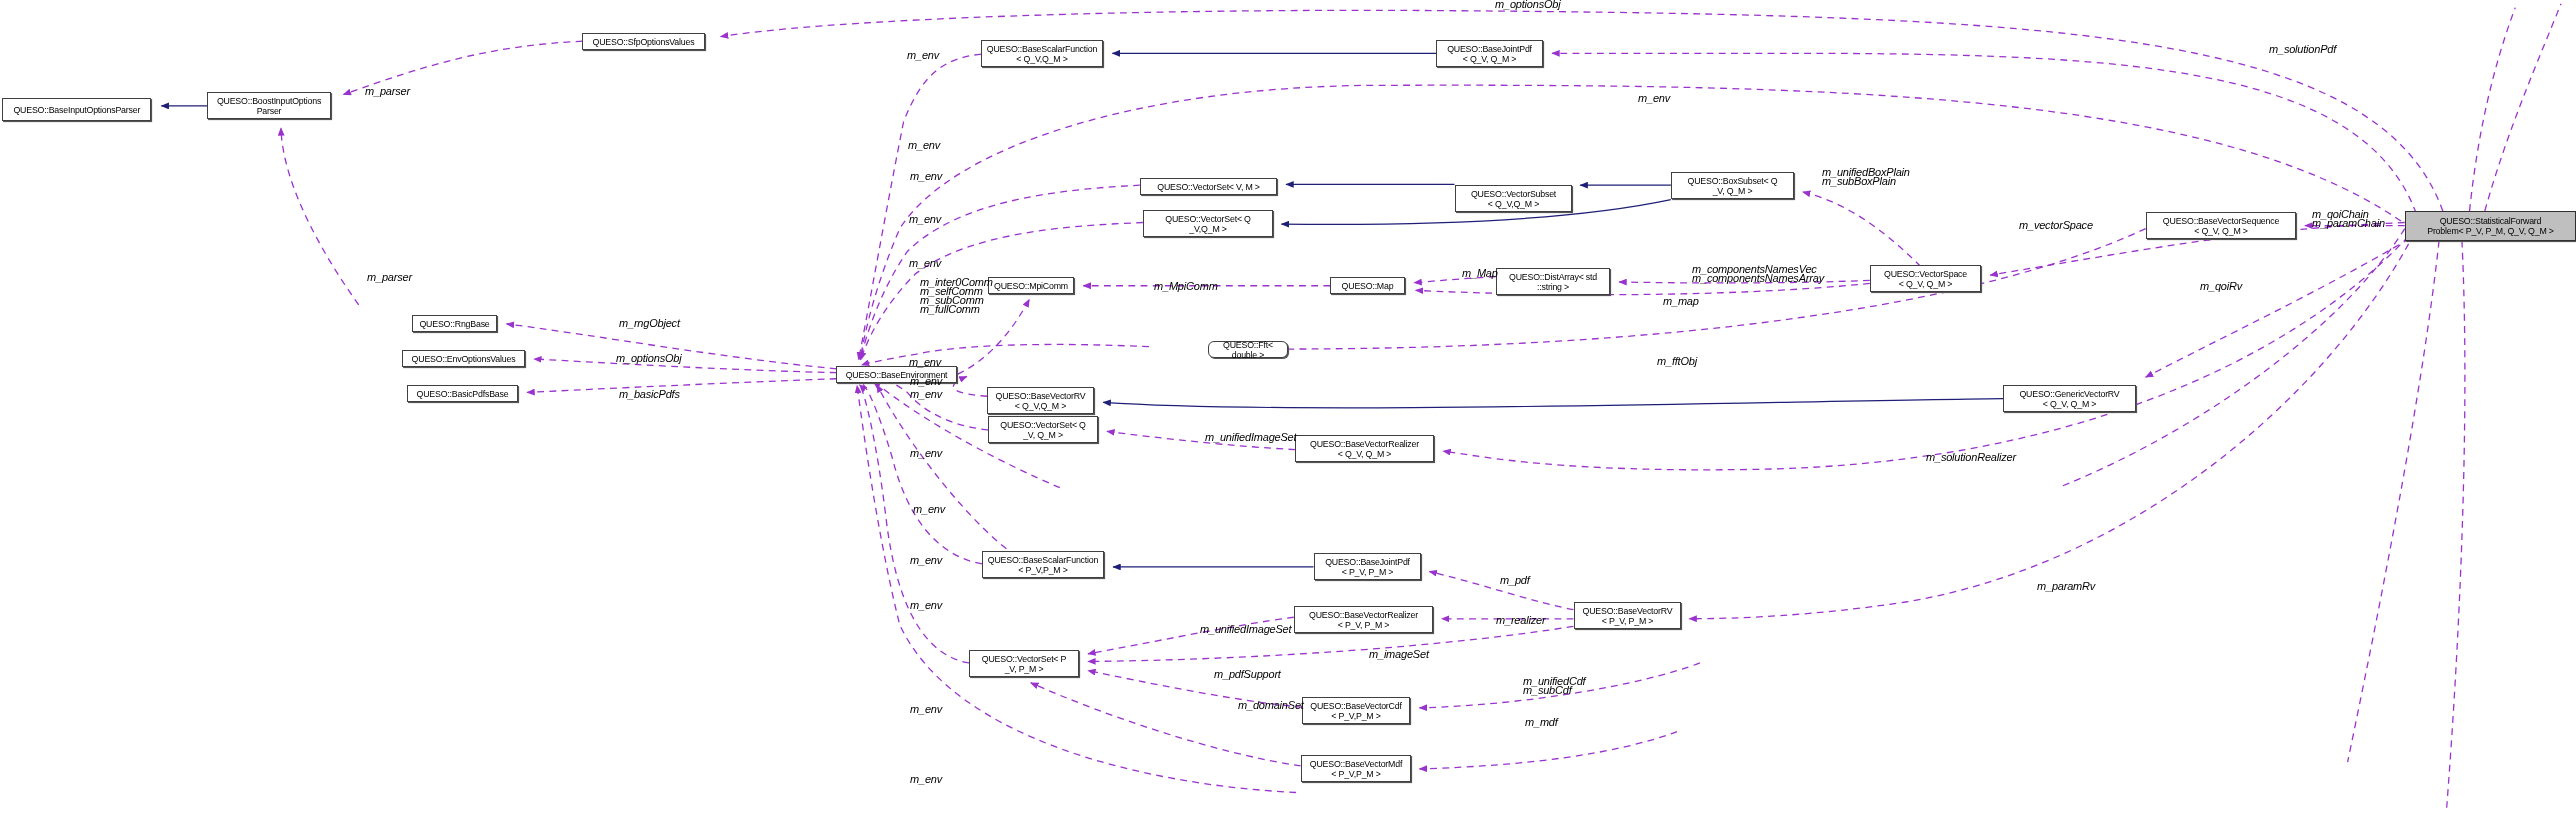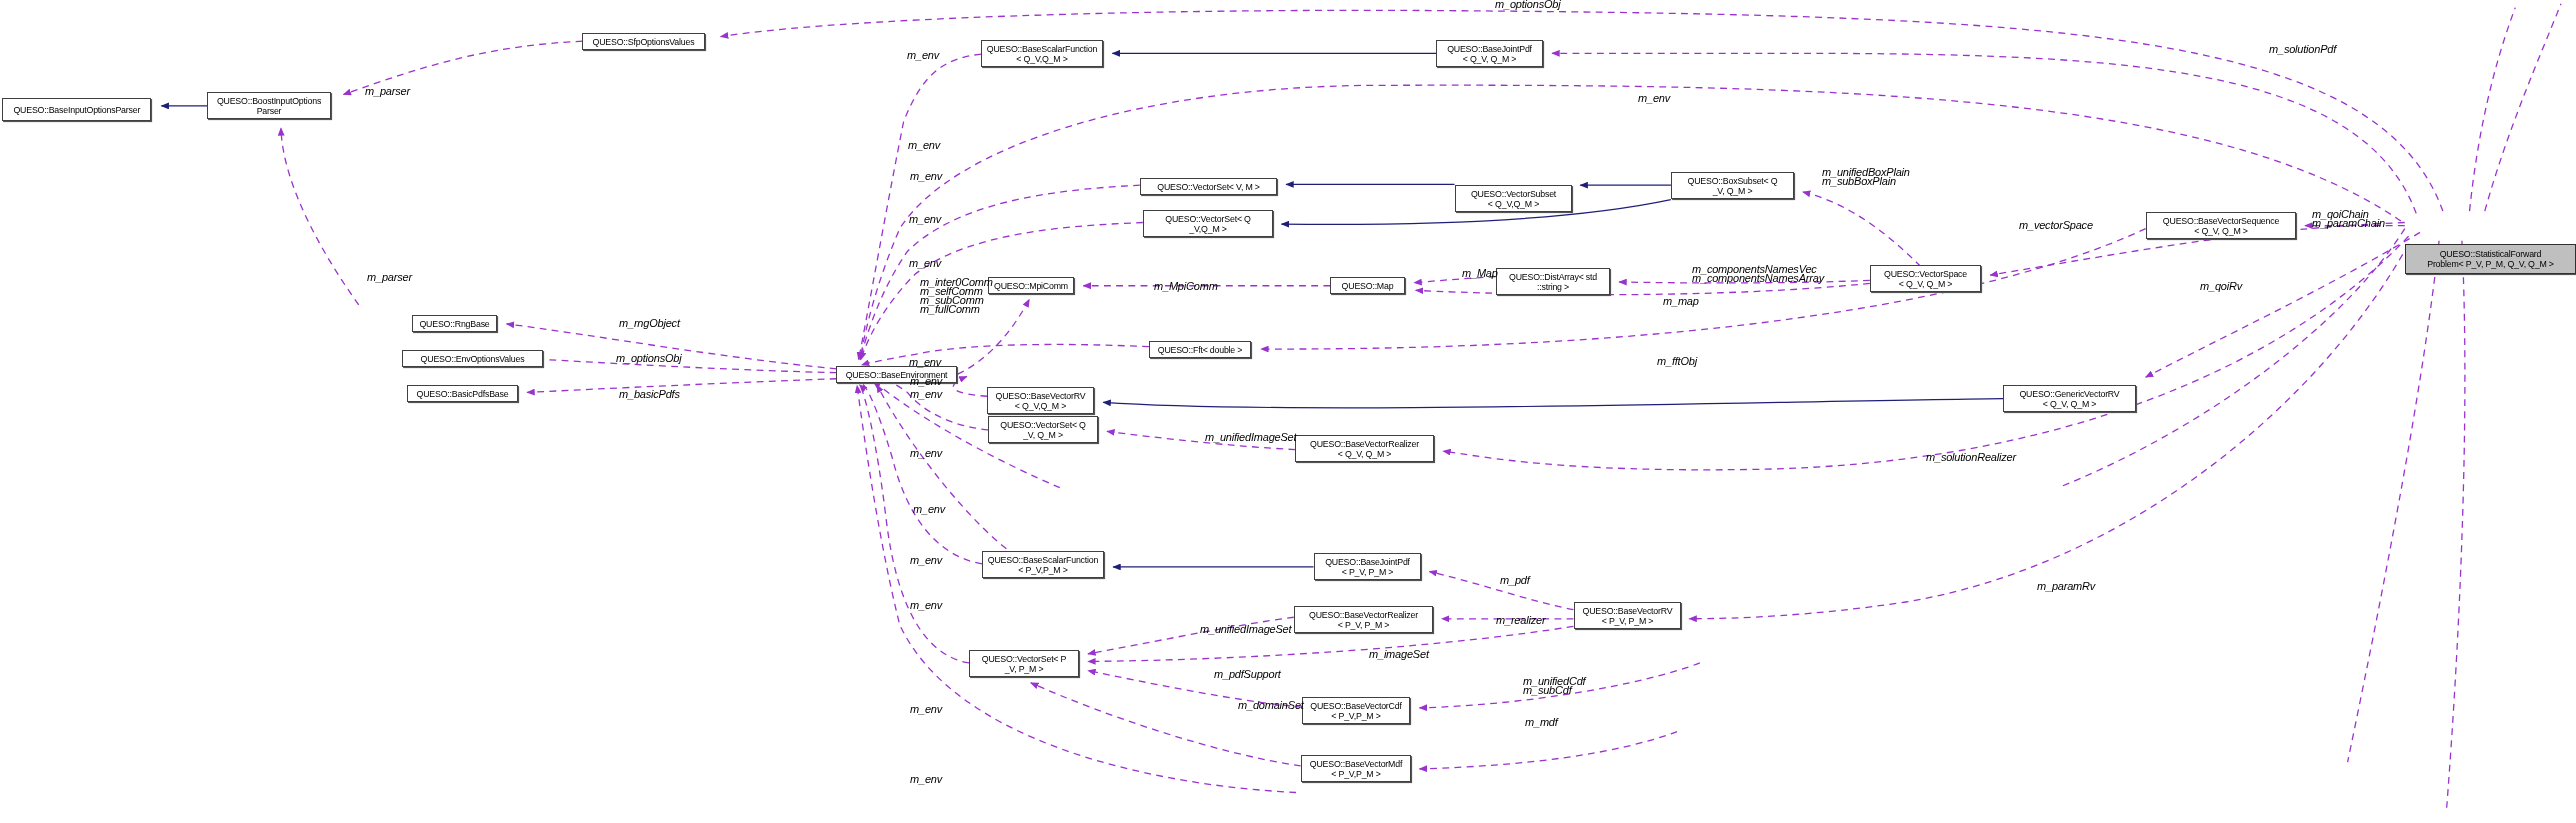--- a/index.html
+++ b/index.html
@@ -164,33 +164,33 @@
 &lt; Q_V, Q_M &gt;</div>
   <div class="node" style="left:1140px;top:178px;width:137px;height:17px;">QUESO::VectorSet&lt; V, M &gt;</div>
   <div class="node" style="left:1455px;top:171px;width:117px;height:27.4px;margin-top:14px;">QUESO::VectorSubset
 &lt; Q_V,Q_M &gt;</div>
   <div class="node" style="left:1671px;top:172px;width:123px;height:27.4px;">QUESO::BoxSubset&lt; Q
 _V, Q_M &gt;</div>
   <div class="node" style="left:1143px;top:210px;width:130px;height:27.4px;">QUESO::VectorSet&lt; Q
 _V,Q_M &gt;</div>
   <div class="node" style="left:2146px;top:212px;width:150px;height:27.4px;">QUESO::BaseVectorSequence
 &lt; Q_V, Q_M &gt;</div>
-  <div class="node highlight" style="left:2405px;top:211px;width:171px;height:30px;margin-top:33px;">QUESO::StatisticalForward
+  <div class="node highlight" style="left:2405px;top:211px;width:171px;height:30px;">QUESO::StatisticalForward
 Problem&lt; P_V, P_M, Q_V, Q_M &gt;</div>
   <div class="node" style="left:988px;top:277px;width:86px;height:17px;">QUESO::MpiComm</div>
   <div class="node" style="left:1330px;top:277px;width:75px;height:17px;">QUESO::Map</div>
   <div class="node" style="left:1496px;top:268px;width:114px;height:27.4px;">QUESO::DistArray&lt; std
 ::string &gt;</div>
   <div class="node" style="left:1870px;top:265px;width:111px;height:27.4px;">QUESO::VectorSpace
 &lt; Q_V, Q_M &gt;</div>
   <div class="node" style="left:412px;top:315px;width:85px;height:17px;">QUESO::RngBase</div>
-  <div class="node" style="left:402px;top:350px;width:141px;height:17px;">QUESO::EnvOptionsValues</div>
+  <div class="node" style="left:402px;top:350px;width:123px;height:17px;">QUESO::EnvOptionsValues</div>
   <div class="node" style="left:407px;top:385px;width:111px;height:17px;">QUESO::BasicPdfsBase</div>
   <div class="node" style="left:836px;top:366px;width:121px;height:17px;">QUESO::BaseEnvironment</div>
-  <div class="node" style="left:1149px;top:341px;width:102px;height:17px;">QUESO::Fft&lt; double &gt;</div>
+  <div class="node" style="left:1208px;top:341px;width:80px;height:17px;border-radius:6px;">QUESO::Fft&lt; double &gt;</div>
   <div class="node" style="left:987px;top:387px;width:107px;height:27.4px;">QUESO::BaseVectorRV
 &lt; Q_V,Q_M &gt;</div>
   <div class="node" style="left:988px;top:416px;width:110px;height:27.4px;">QUESO::VectorSet&lt; Q
 _V, Q_M &gt;</div>
   <div class="node" style="left:1295px;top:435px;width:139px;height:27.4px;">QUESO::BaseVectorRealizer
 &lt; Q_V, Q_M &gt;</div>
   <div class="node" style="left:2003px;top:385px;width:133px;height:27.4px;">QUESO::GenericVectorRV
 &lt; Q_V, Q_M &gt;</div>
   <div class="node" style="left:982px;top:551px;width:122px;height:27.4px;">QUESO::BaseScalarFunction
 &lt; P_V,P_M &gt;</div>

